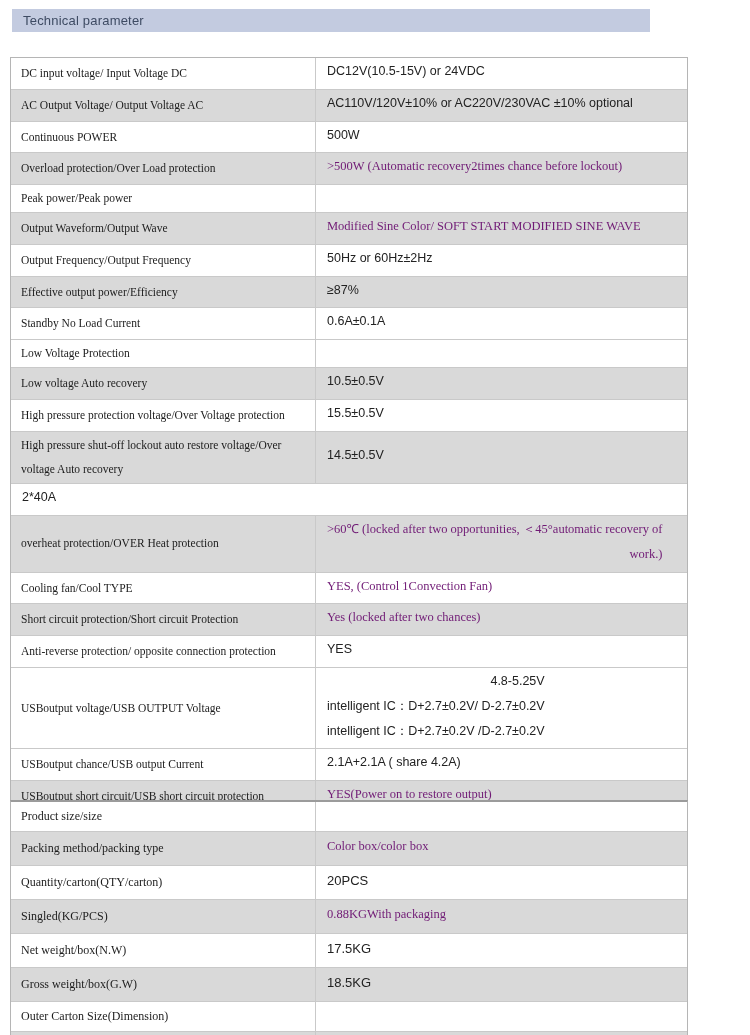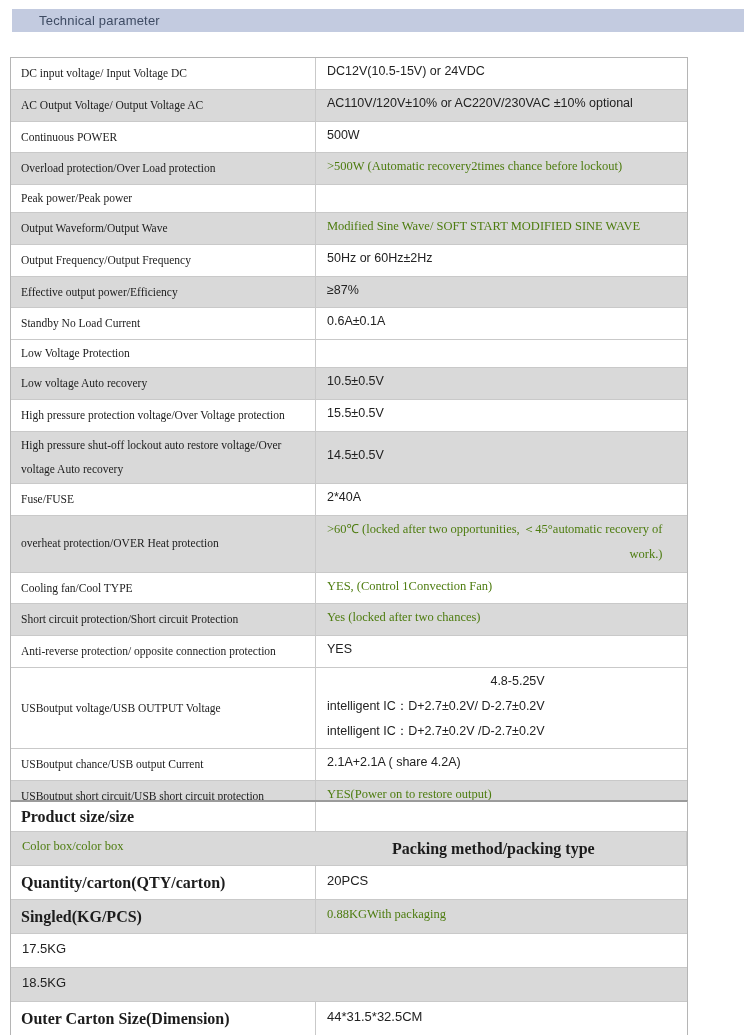--- a/index.html
+++ b/index.html
@@ -3,24 +3,24 @@
 <meta charset="utf-8">
 <style>
   html,body { margin:0; padding:0; }
   body {
     width:750px; height:1035px; position:relative;
     background:#ffffff;
     font-family:"Liberation Sans", sans-serif;
     -webkit-font-smoothing:antialiased;
   }
   .title-bar {
-    position:absolute; left:12px; top:9px; width:732px; height:23px;
+    position:absolute; left:12px; top:9px; width:638px; height:23px;
     background:#c3cbe0;
     display:flex; align-items:center;
-    padding-left:27px; box-sizing:border-box;
+    padding-left:11px; box-sizing:border-box;
   }
   .title-bar span {
     font-size:13px; color:#3e4b63; letter-spacing:0.2px;
   }
   .spec-table {
     position:absolute; left:10px; width:678px;
     border:1px solid #b5b5b5;
     box-sizing:border-box;
     background:#ffffff;
   }
@@ -48,27 +48,27 @@
     flex:1 1 auto;
     padding:1px 8px 5px 11px;
     white-space:pre-line;
     font-size:12.5px;
     color:#222222;
     text-align:right;
   }
   .cell.value.tw {
     font-family:"Liberation Serif", serif;
     font-size:12.5px;
-    color:#4d7c0f;
+    color:#701a75;
   }
   #spec-table .row { min-height:25px; }
   #spec-table .cell { line-height:24.8px; }
   #packing-table .row { min-height:27px; }
   #packing-table .cell { line-height:27px; }
-  #packing-table .cell.label { font-size:16px;font-weight:bold; }
+  #packing-table .cell.label { font-size:12px; }
   #packing-table .cell.value { font-size:13px; }
   #packing-table .cell.value.tw { font-size:12.5px; }
 </style>
 </head>
 <body>
 
 <div class="title-bar">
   <span>Technical parameter</span>
 </div>
 
@@ -87,21 +87,21 @@
     </div>
     <div class="row shaded">
       <div class="cell label">Overload protection/Over Load protection</div>
       <div class="cell value tw">&gt;500W (Automatic recovery2times chance before lockout)</div>
     </div>
     <div class="row">
       <div class="cell label">Peak power/Peak power</div>
     </div>
     <div class="row shaded">
       <div class="cell label">Output Waveform/Output Wave</div>
-      <div class="cell value tw">Modified Sine Wave/ SOFT START MODIFIED SINE WAVE</div>
+      <div class="cell value tw">Modified Sine Color/ SOFT START MODIFIED SINE WAVE</div>
     </div>
     <div class="row">
       <div class="cell label">Output Frequency/Output Frequency</div>
       <div class="cell value">50Hz or 60Hz±2Hz</div>
     </div>
     <div class="row shaded">
       <div class="cell label">Effective output power/Efficiency</div>
       <div class="cell value">≥87%</div>
     </div>
     <div class="row">
@@ -117,21 +117,20 @@
     </div>
     <div class="row">
       <div class="cell label">High pressure protection voltage/Over Voltage protection</div>
       <div class="cell value">15.5±0.5V</div>
     </div>
     <div class="row shaded">
       <div class="cell label">High pressure shut-off lockout auto restore voltage/Over voltage  Auto recovery</div>
       <div class="cell value">14.5±0.5V</div>
     </div>
     <div class="row">
-      <div class="cell label">Fuse/FUSE</div>
       <div class="cell value">2*40A</div>
     </div>
     <div class="row shaded">
       <div class="cell label">overheat protection/OVER Heat protection</div>
       <div class="cell value tw">&gt;60℃ (locked after two opportunities, ＜45°automatic recovery of
 work.)</div>
     </div>
     <div class="row">
       <div class="cell label">Cooling fan/Cool TYPE</div>
       <div class="cell value tw">YES, (Control 1Convection Fan)</div>
@@ -162,38 +161,39 @@
       <div class="cell label">USBoutput reverse current/USB reverse current</div>
       <div class="cell value tw">YES(When powered off, withUSBoutput terminated at4.2Vvoltage,
 current less than5MA)</div>
     </div>
   </div>
 <div class="spec-table" id="packing-table">
     <div class="row">
       <div class="cell label">Product size/size</div>
     </div>
     <div class="row shaded">
+      <div class="cell label">Packing method/packing type</div>
       <div class="cell value tw">Color box/color box</div>
-      <div class="cell label">Packing method/packing type</div>
     </div>
     <div class="row">
       <div class="cell label">Quantity/carton(QTY/carton)</div>
       <div class="cell value">20PCS</div>
     </div>
     <div class="row shaded">
       <div class="cell label">Singled(KG/PCS)</div>
       <div class="cell value tw">0.88KGWith packaging</div>
     </div>
     <div class="row">
+      <div class="cell label">Net weight/box(N.W)</div>
       <div class="cell value">17.5KG</div>
     </div>
     <div class="row shaded">
+      <div class="cell label">Gross weight/box(G.W)</div>
       <div class="cell value">18.5KG</div>
     </div>
     <div class="row">
       <div class="cell label">Outer Carton Size(Dimension)</div>
-      <div class="cell value">44*31.5*32.5CM</div>
     </div>
     <div class="row shaded">
       <div class="cell label">Product Accessories(accessories)</div>
       <div class="cell value tw">Instructions / USERMANUAL</div>
     </div>
   </div>
 
 </body></html>

